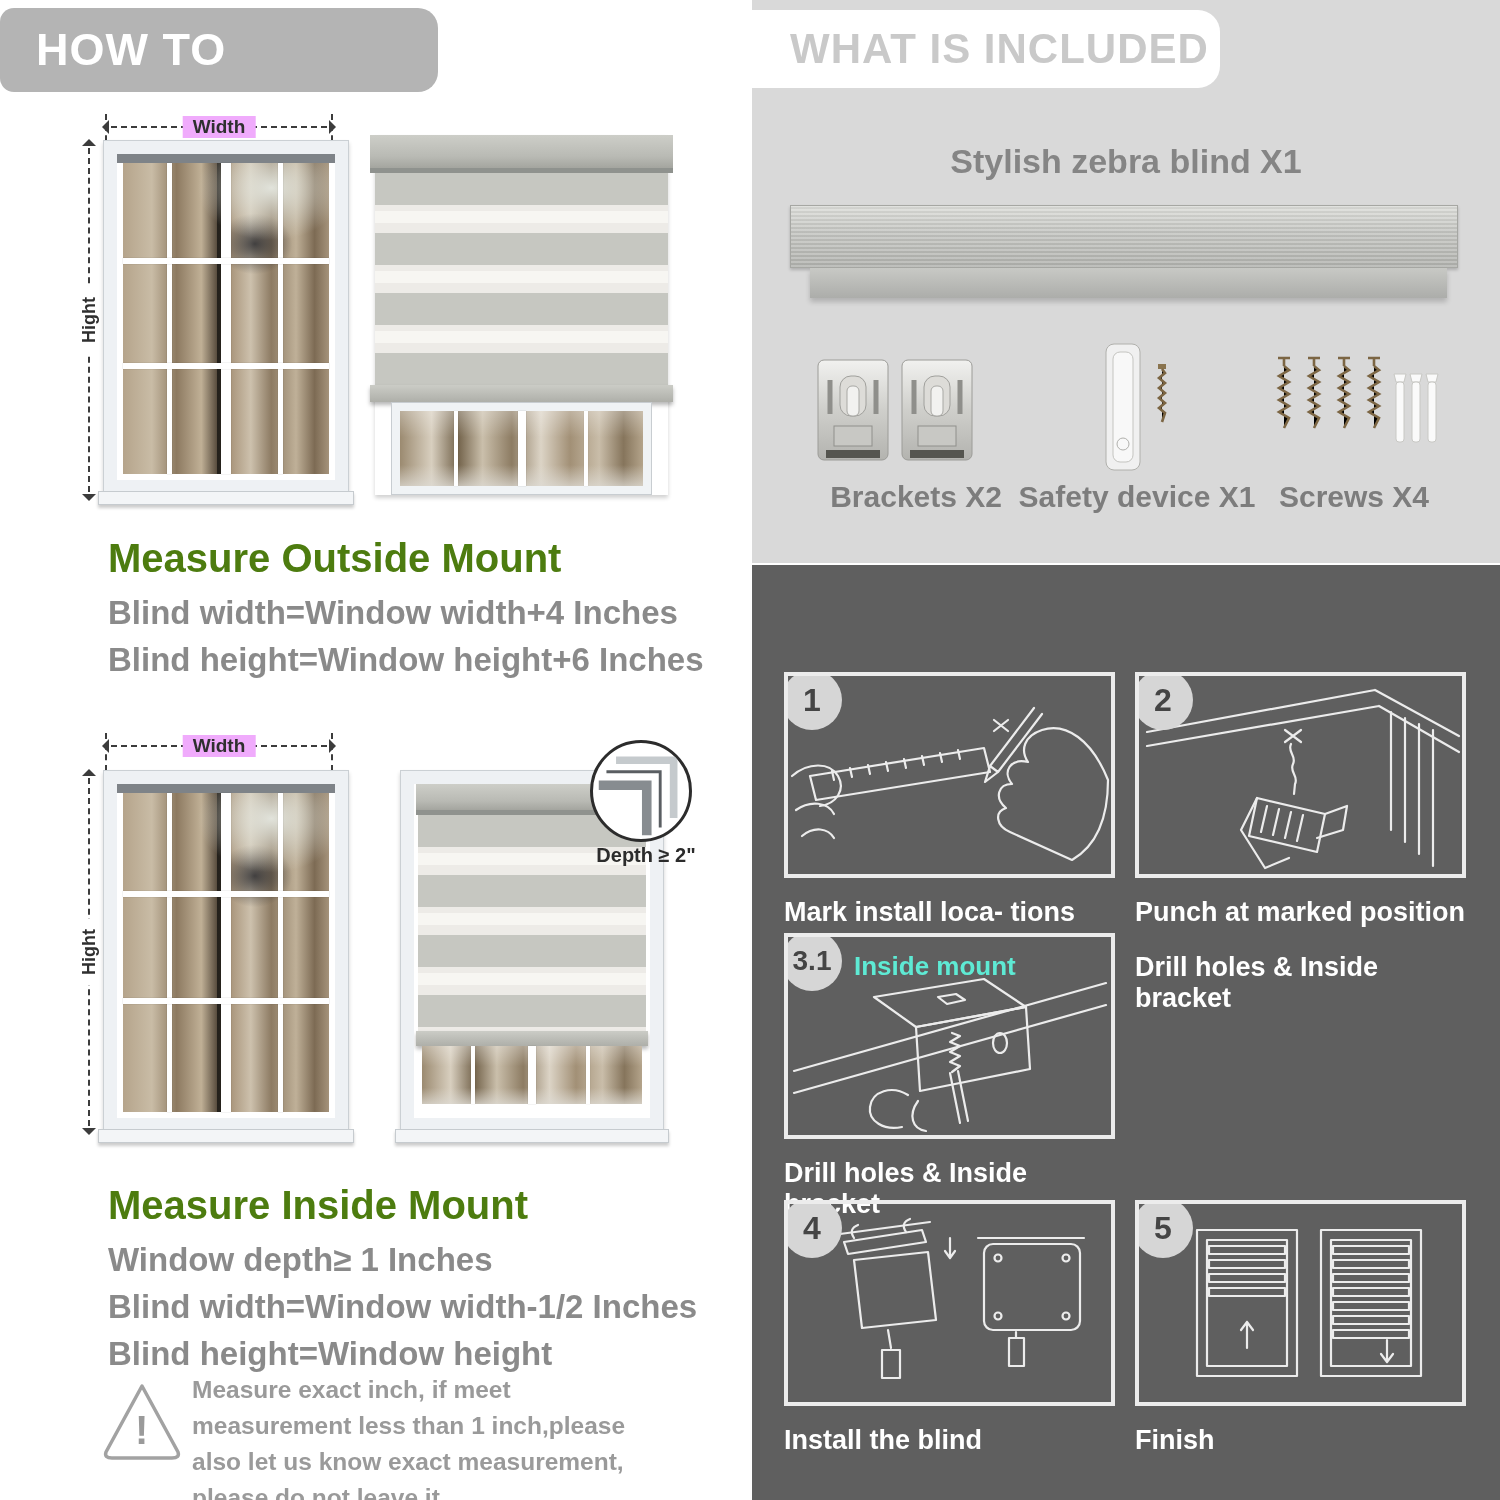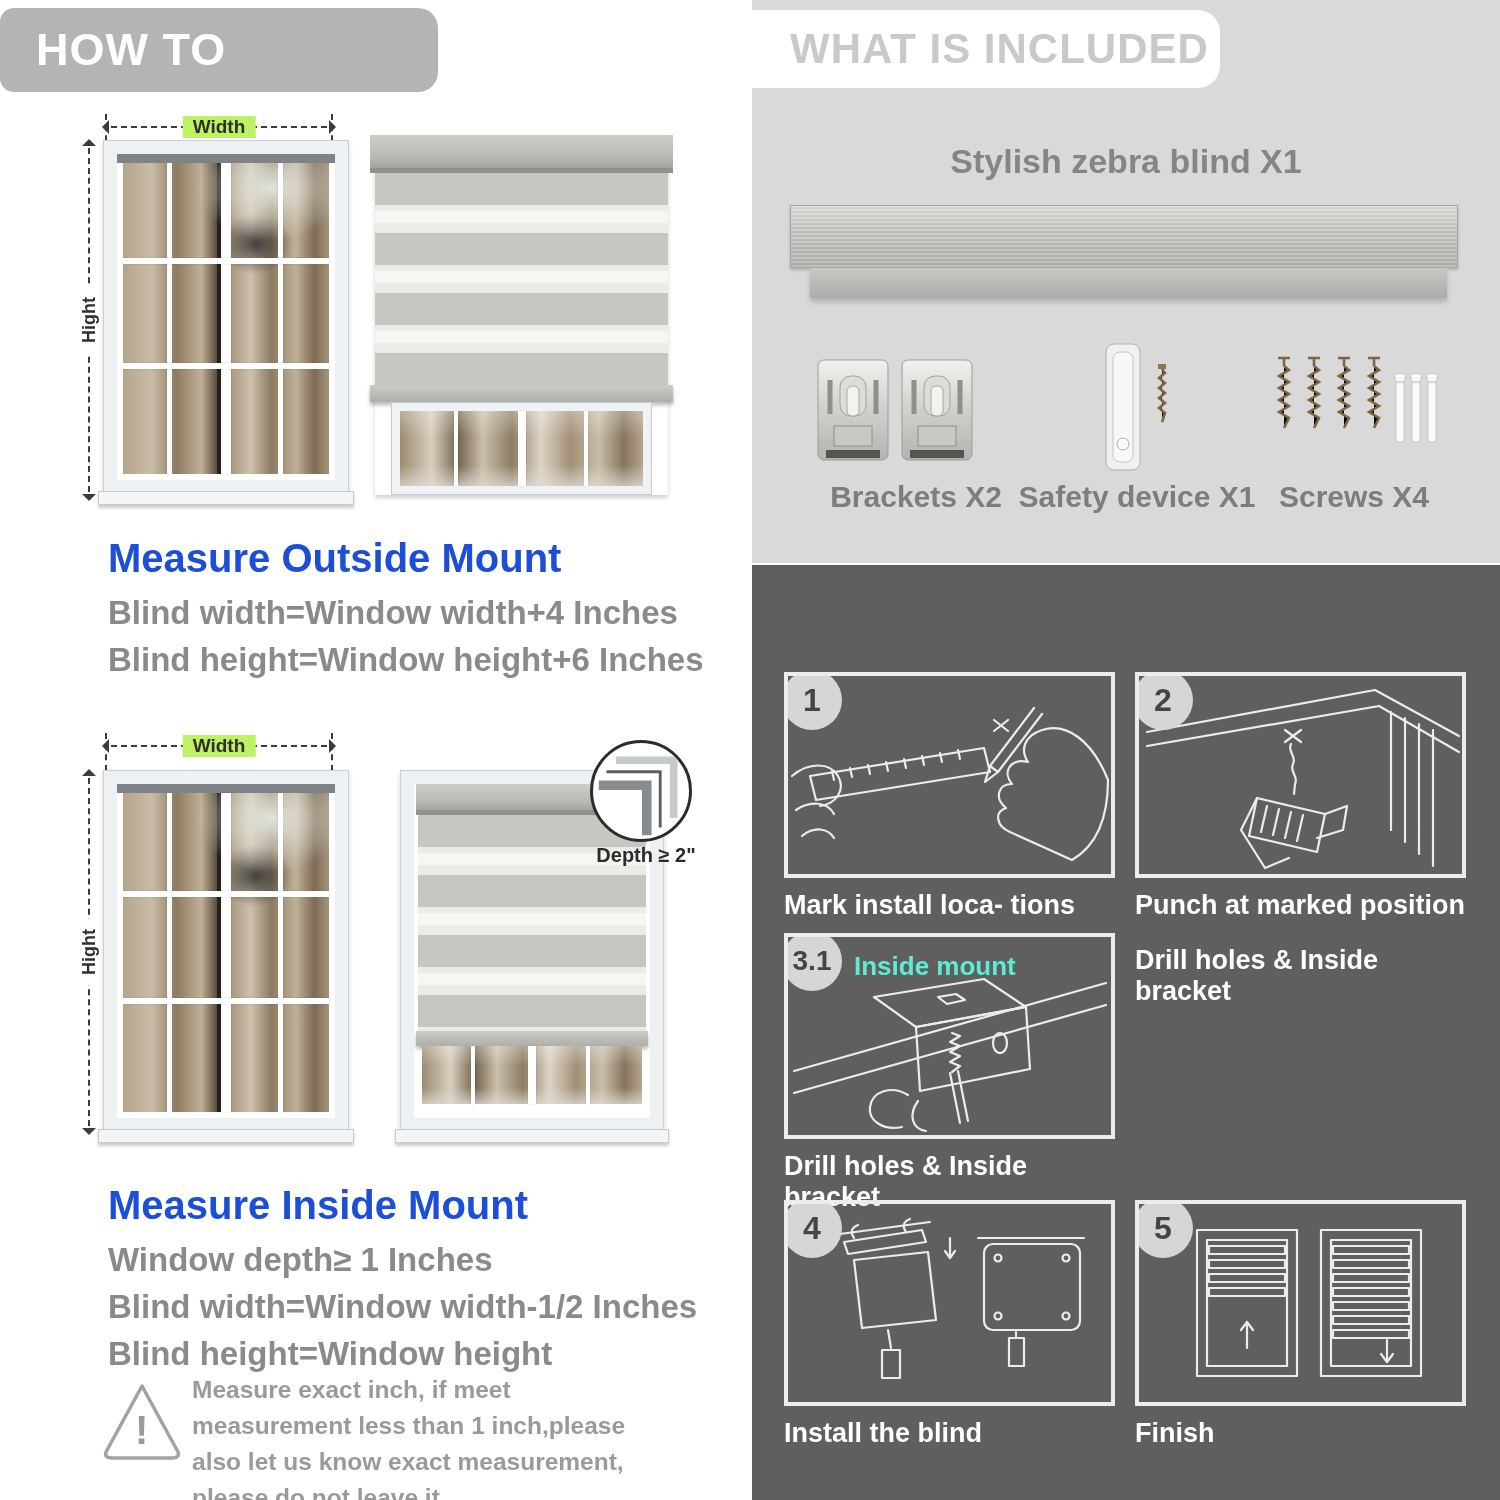--- a/index.html
+++ b/index.html
@@ -3,27 +3,27 @@
 <meta charset="utf-8">
 <style>
   html,body{margin:0;padding:0;background:#fff;}
   #canvas{position:relative;width:1500px;height:1500px;overflow:hidden;background:#fff;
           font-family:"Liberation Sans",sans-serif;}
   .abs{position:absolute;}
 
   
   .chip-left{left:0;top:8px;width:402px;height:84px;background:#b4b4b4;border-radius:14px 20px 20px 14px;
              color:#fff;font-weight:bold;font-size:45px;line-height:84px;padding-left:36px;letter-spacing:1px;}
-  .h-dark{color:#1d4ed8;font-weight:bold;font-size:40px;}
+  .h-dark{color:#4d7c0f;font-weight:bold;font-size:40px;}
   .l-gray{color:#8a8a8a;font-weight:bold;font-size:33px;}
 
   
   .meas-w{position:absolute;height:18px;}
   .meas-w .line{position:absolute;left:6px;right:6px;top:8px;border-top:2px dashed #3c3c3c;}
-  .meas-w .lbl{position:absolute;left:50%;top:9px;transform:translate(-50%,-50%);background:#bef264;
+  .meas-w .lbl{position:absolute;left:50%;top:9px;transform:translate(-50%,-50%);background:#f0abfc;
                padding:0 10px;font-weight:bold;font-size:19px;color:#2f2f2f;}
   .meas-w .tick{position:absolute;top:-4px;height:38px;border-left:2px dashed #3c3c3c;}
   .meas-h{position:absolute;width:18px;}
   .meas-h .line{position:absolute;top:6px;bottom:6px;left:8px;border-left:2px dashed #3c3c3c;}
   .meas-h .lbl{position:absolute;left:9px;top:50%;transform:translate(-50%,-50%) rotate(180deg);
                writing-mode:vertical-rl;background:#fff;padding:10px 0;font-weight:bold;font-size:18px;color:#2f2f2f;}
   .ah{position:absolute;width:0;height:0;border:7px solid transparent;}
   .ah.l{left:-3px;top:2px;border-right-color:#3c3c3c;border-left-width:0;}
   .ah.r{right:-3px;top:2px;border-left-color:#3c3c3c;border-right-width:0;}
   .ah.u{top:-3px;left:2px;border-bottom-color:#3c3c3c;border-top-width:0;}
@@ -75,21 +75,21 @@
   
   .panel-dark{left:752px;top:565px;width:748px;height:935px;background:#5f5f5f;}
   .chip-mount{position:absolute;left:0;top:12px;width:540px;height:72px;background:#fff;border-radius:0 24px 24px 0;
               color:#3f3f3f;font-weight:bold;font-size:42px;line-height:72px;padding-left:36px;letter-spacing:.5px;}
   .step{position:absolute;width:331px;}
   .step .frame{height:198px;border:4px solid #ececec;position:relative;overflow:hidden;}
   .badge{position:absolute;top:-6px;left:-6px;width:60px;height:60px;border-radius:50%;background:#d6d6d6;
          color:#454545;font-weight:bold;font-size:32px;display:flex;align-items:center;justify-content:center;z-index:2;}
   .badge.small{font-size:28px;}
   .step .sub{position:absolute;top:14px;left:66px;color:#5eead4;font-weight:bold;font-size:26px;z-index:2;}
-  .step .cap{margin-top:12px;font-size:27px;font-weight:bold;color:#fff;}
+  .step .cap{margin-top:19px;font-size:27px;font-weight:bold;color:#fff;}
   svg.art{position:absolute;inset:0;width:100%;height:100%;}
   svg.art *{stroke:#ececec;stroke-width:2.2;fill:none;stroke-linecap:round;stroke-linejoin:round;}
   .itm{position:absolute;}
 </style>
 </head>
 <body>
 
 <svg width="0" height="0" style="position:absolute">
     <defs>
   <linearGradient id="met" x1="0" y1="0" x2="0" y2="1">

